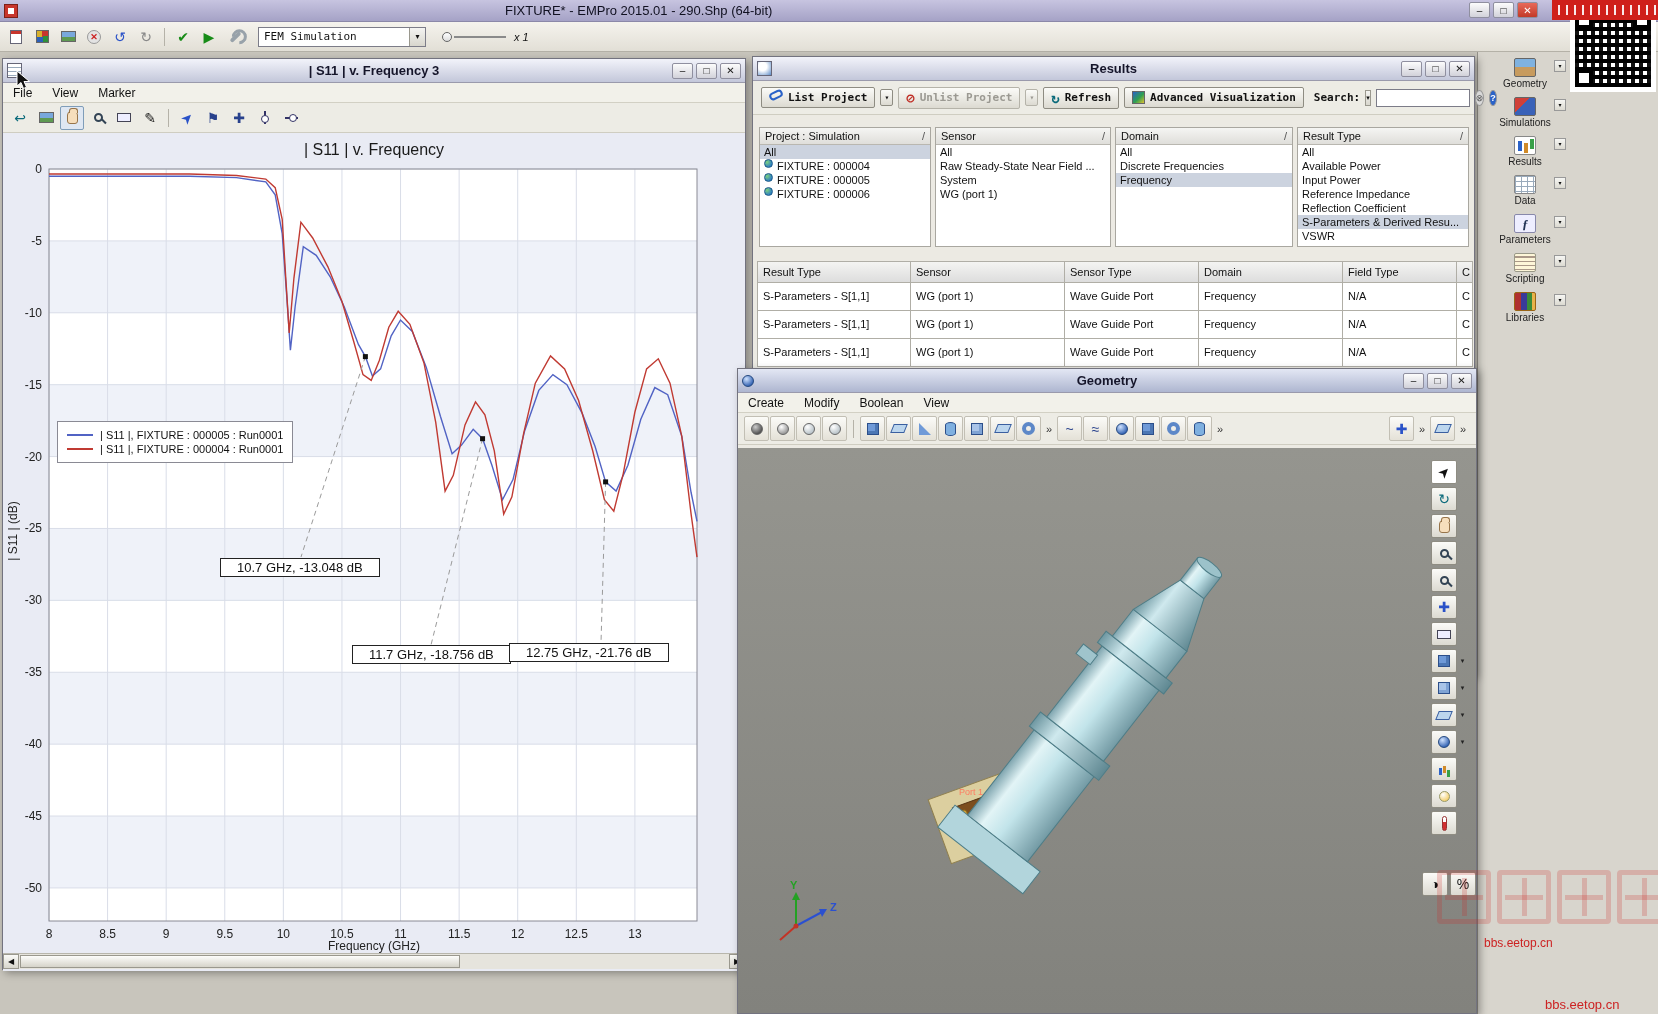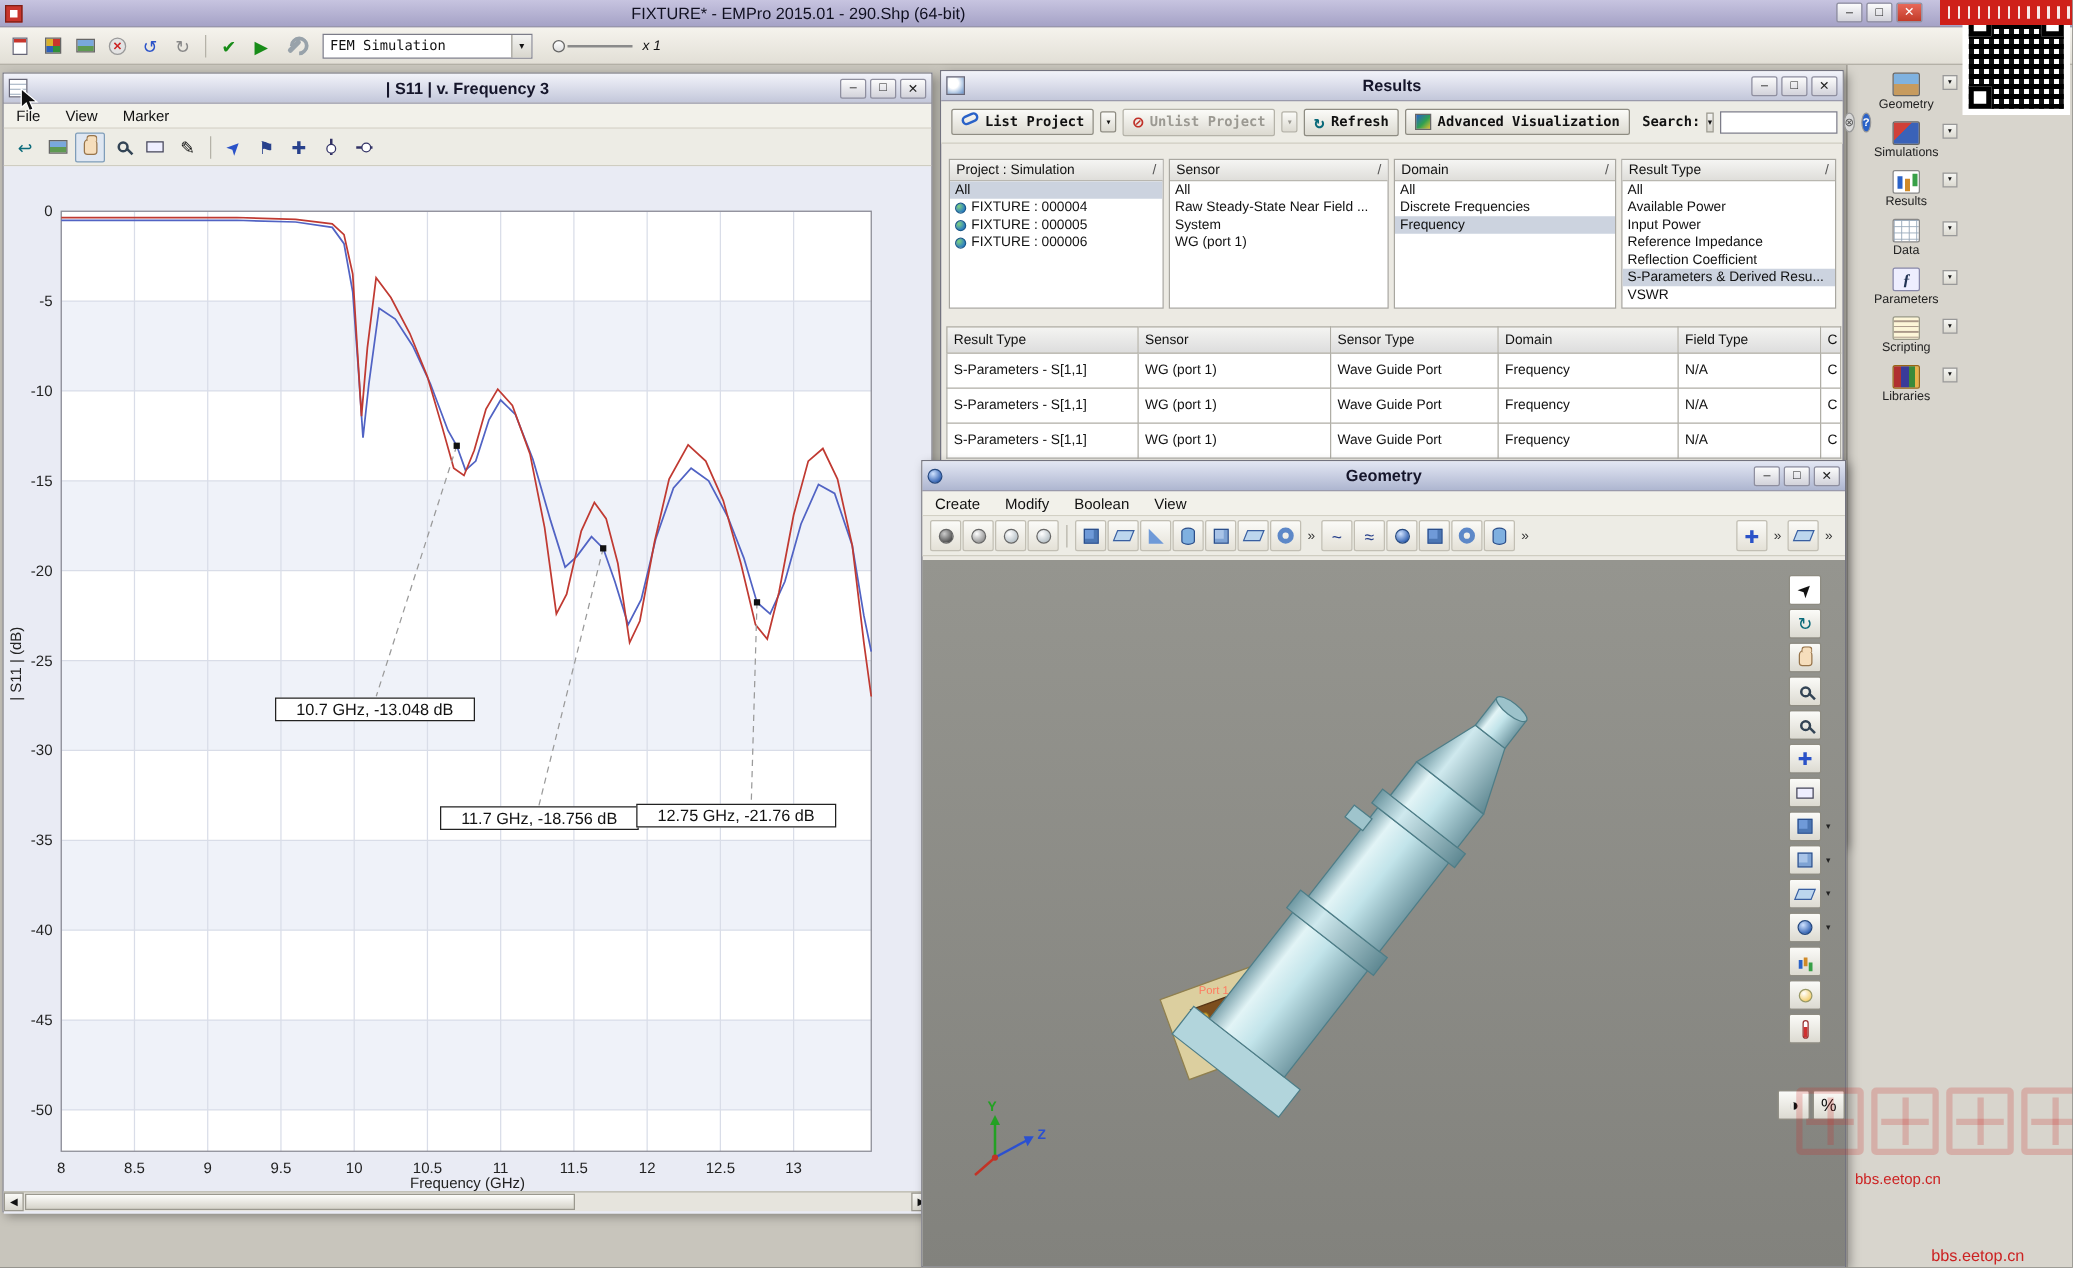--- a/index.html
+++ b/index.html
@@ -82,21 +82,21 @@
 .search-label{font:bold 11px "DejaVu Sans Mono",monospace}
 .mini-dd{width:13px;height:16px;background:linear-gradient(#f4f4f2,#d8d6cd);border:1px solid #9a988e;font-size:7px;display:inline-flex;align-items:center;justify-content:center}
 .search-input{width:94px;height:18px;border:1px solid #7c7c88;background:#fff;font-size:11px;padding:0 3px}
 .round-ic{width:16px;height:16px;border-radius:50%;background:#d8d8d8;border:1px solid #999;display:inline-flex;align-items:center;justify-content:center;font-size:9px;color:#555}
 .round-ic.help{background:#2a62c8;color:#fff;font-weight:bold}
 .filters{position:absolute;left:0;top:70px;width:723px;height:122px}
 .fpanel{position:absolute;top:0;height:120px;background:#fff;border:1px solid #a9a7a0}
 .fhead{height:17px;background:linear-gradient(#f5f5f3,#dfdeda);border-bottom:1px solid #b9b7b0;display:flex;justify-content:space-between;align-items:center;padding:0 5px;font-size:11px}
 .fsort{color:#555}
 .flist{overflow:hidden;height:101px}
-.fitem{height:14px;line-height:14px;font-size:11px;padding-left:4px;white-space:nowrap;display:flex;align-items:center}
+.fitem{height:14px;line-height:14px;font-size:11px;padding-left:4px;white-space:nowrap;display:flex;}
 .fsel{background:#ccd3df}
 .globe{display:inline-block;width:9px;height:9px;border-radius:50%;background:radial-gradient(circle at 30% 30%,#7fd27f,#2e7fc0 72%);border:1px solid #1c5a8a;margin-right:4px;flex:0 0 auto}
 .rtable{position:absolute;left:4px;top:204px;width:716px}
 .rthead{display:flex}
 .rthead .rtc{background:linear-gradient(#f4f4f2,#ddd)}
 .rtc{height:22px;line-height:21px;border:1px solid #b0aea6;border-left:none;padding-left:5px;font-size:11px;white-space:nowrap;overflow:hidden}
 .rtc:first-child{border-left:1px solid #b0aea6}
 .rtrow{display:flex;background:#fff}
 .rtrow .rtc{height:28px;line-height:27px;border-top:none}
 
@@ -255,20 +255,21 @@
         </span>
       <span class="icon-btn">
           <span class="mline-v"></span>
         </span>
       <span class="icon-btn">
           <span class="mline-h"></span>
         </span>
     </div>
 
     <div class="chart-client">
+      <div class="chart-title">| S11 | v. Frequency</div>
       <div class="ylabel">| S11 | (dB)</div>
       <div class="xlabel">Frequency (GHz)</div>
       <svg id="chart-svg" width="742" height="790" style="position:absolute;left:0;top:24px">
           <rect x="46" y="12" width="648" height="752" fill="#ffffff"></rect>
           <rect x="46" y="83.89292543021033" width="648" height="71.89292543021033" fill="#eff2f9"></rect>
           <rect x="46" y="227.678776290631" width="648" height="71.89292543021031" fill="#eff2f9"></rect>
           <rect x="46" y="371.4646271510517" width="648" height="71.89292543021031" fill="#eff2f9"></rect>
           <rect x="46" y="515.2504780114723" width="648" height="71.89292543021031" fill="#eff2f9"></rect>
           <rect x="46" y="659.0363288718929" width="648" height="71.89292543021043" fill="#eff2f9"></rect>
           <line x1="46" x2="46" y1="12" y2="764" stroke="#d9dde8" stroke-width="1"></line>
@@ -318,20 +319,30 @@
           <text x="39" y="734.9292543021033" text-anchor="end" font-size="12" fill="#222">-50</text>
           <polyline points="46.0,19.2 116.3,19.2 186.6,19.2 233.5,20.6 262.8,24.9 272.2,37.9 279.2,76.7 283.9,141.4 287.4,193.2 292.1,150.0 300.3,89.6 313.2,98.3 327.2,119.8 341.3,150.0 355.4,187.4 362.4,199.6 369.4,219.1 377.6,211.9 388.2,178.8 397.5,163.0 409.3,174.5 423.3,210.4 437.4,259.3 449.1,296.7 458.5,288.1 470.2,272.3 479.6,281.7 488.9,308.2 499.5,342.7 510.0,322.6 521.7,273.7 535.8,233.4 549.9,217.6 563.9,227.7 579.2,256.4 592.1,289.5 602.6,324.9 613.1,334.1 624.9,308.2 637.8,262.2 651.8,230.6 664.7,237.7 678.8,279.4 688.1,335.5 694.0,364.3" fill="none" stroke="#5163c4" stroke-width="1.4"></polyline>
           <polyline points="46.0,17.0 116.3,17.0 186.6,17.0 233.5,18.5 262.8,22.1 272.2,30.7 279.2,62.3 282.7,119.8 286.2,175.9 290.9,121.3 297.9,65.2 309.7,81.0 324.9,109.8 338.9,144.3 350.7,184.5 360.0,217.6 368.2,223.4 376.4,203.2 385.8,170.2 395.2,154.3 406.9,167.3 421.0,206.1 432.7,265.1 442.1,334.1 450.3,318.3 462.0,267.9 472.5,244.9 481.9,257.9 491.3,293.8 500.7,357.1 508.9,339.8 520.6,276.6 532.3,226.2 547.5,198.9 561.6,211.9 575.6,243.5 589.7,293.8 601.4,342.7 610.8,354.2 620.2,316.8 631.9,255.0 643.6,211.9 655.3,201.8 667.0,226.2 678.8,279.4 688.1,357.1 694.0,400.2" fill="none" stroke="#c03a32" stroke-width="1.4"></polyline>
           <line x1="362.383363471971" y1="199.61177820267687" x2="298" y2="400" stroke="#9a9a9a" stroke-width="1" stroke-dasharray="5 4"></line>
           <rect x="359.883363471971" y="197.11177820267687" width="5" height="5" fill="#111"></rect>
           <line x1="479.56238698010844" y1="281.684741873805" x2="428" y2="488" stroke="#9a9a9a" stroke-width="1" stroke-dasharray="5 4"></line>
           <rect x="477.06238698010844" y="279.184741873805" width="5" height="5" fill="#111"></rect>
           <line x1="602.6003616636528" y1="324.8780114722754" x2="598" y2="486" stroke="#9a9a9a" stroke-width="1" stroke-dasharray="5 4"></line>
           <rect x="600.1003616636528" y="322.3780114722754" width="5" height="5" fill="#111"></rect>
         </svg>
+      <div class="legend">
+        <div class="lrow">
+            <span class="legend-chip" style="border-top-color: rgb(81, 99, 196);"></span>
+            <span>| S11 |, FIXTURE : 000005 : Run0001</span>
+          </div>
+        <div class="lrow">
+            <span class="legend-chip" style="border-top-color: rgb(192, 58, 50);"></span>
+            <span>| S11 |, FIXTURE : 000004 : Run0001</span>
+          </div>
+      </div>
       <div class="mbox" style="left:217px;top:425px">10.7 GHz, -13.048 dB</div>
       <div class="mbox" style="left:349px;top:512px">11.7 GHz, -18.756 dB</div>
       <div class="mbox" style="left:506px;top:510px">12.75 GHz, -21.76 dB</div>
     </div>
 
     <div class="wscroll">
       <span class="sarrow">◀</span>
       <span class="sthumb"></span>
       <span class="sarrow" style="margin-left:auto">▶</span>
     </div>

